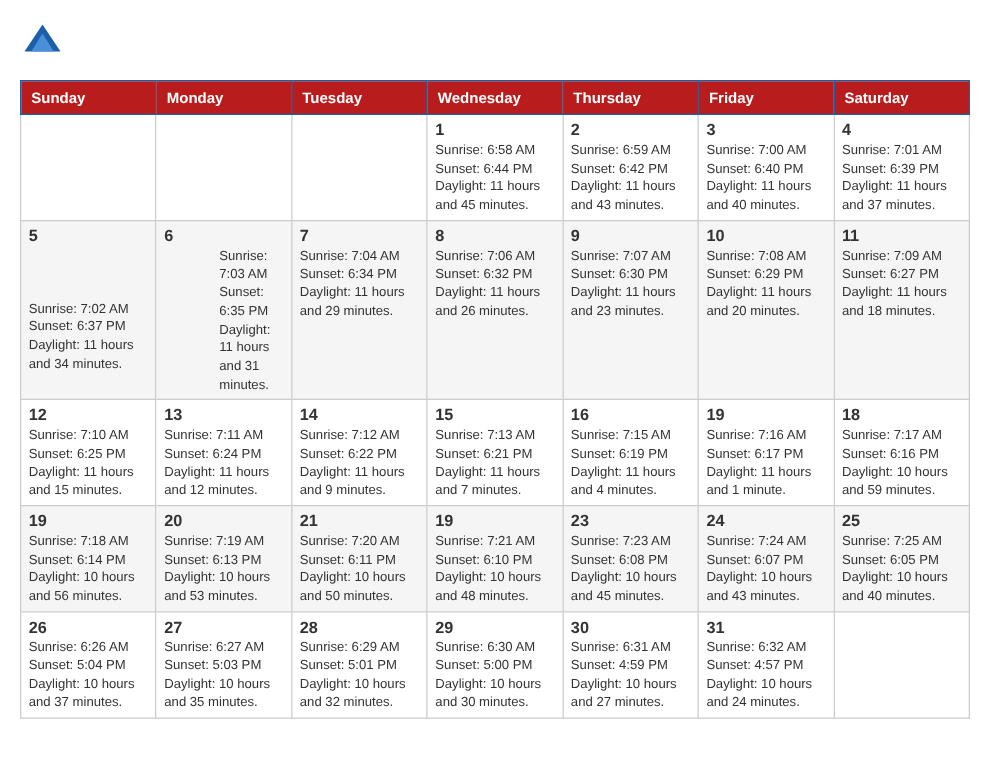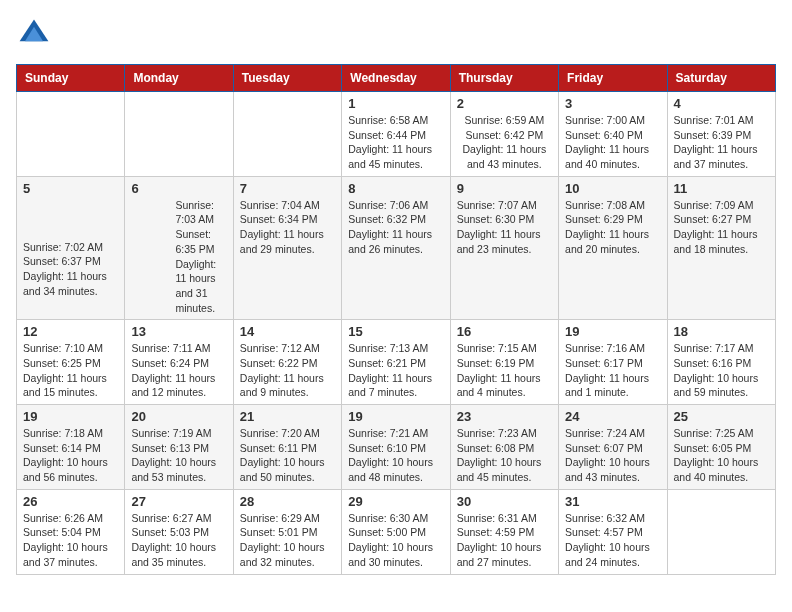--- a/index.html
+++ b/index.html
@@ -130,21 +130,21 @@
         <td class="empty-cell"></td>
         <td class="empty-cell"></td>
         <td>
           <div class="day-number">1</div>
           <div class="day-info" style="white-space: pre-line;">Sunrise: 6:58 AM
 Sunset: 6:44 PM
 Daylight: 11 hours and 45 minutes.</div>
         </td>
         <td>
           <div class="day-number">2</div>
-          <div class="day-info" style="white-space: pre-line; text-align: center;">Sunrise: 6:59 AM
+          <div class="day-info" style="white-space: pre-line;">Sunrise: 6:59 AM
 Sunset: 6:42 PM
 Daylight: 11 hours and 43 minutes.</div>
         </td>
         <td>
           <div class="day-number">3</div>
           <div class="day-info" style="white-space: pre-line;">Sunrise: 7:00 AM
 Sunset: 6:40 PM
 Daylight: 11 hours and 40 minutes.</div>
         </td>
         <td>

